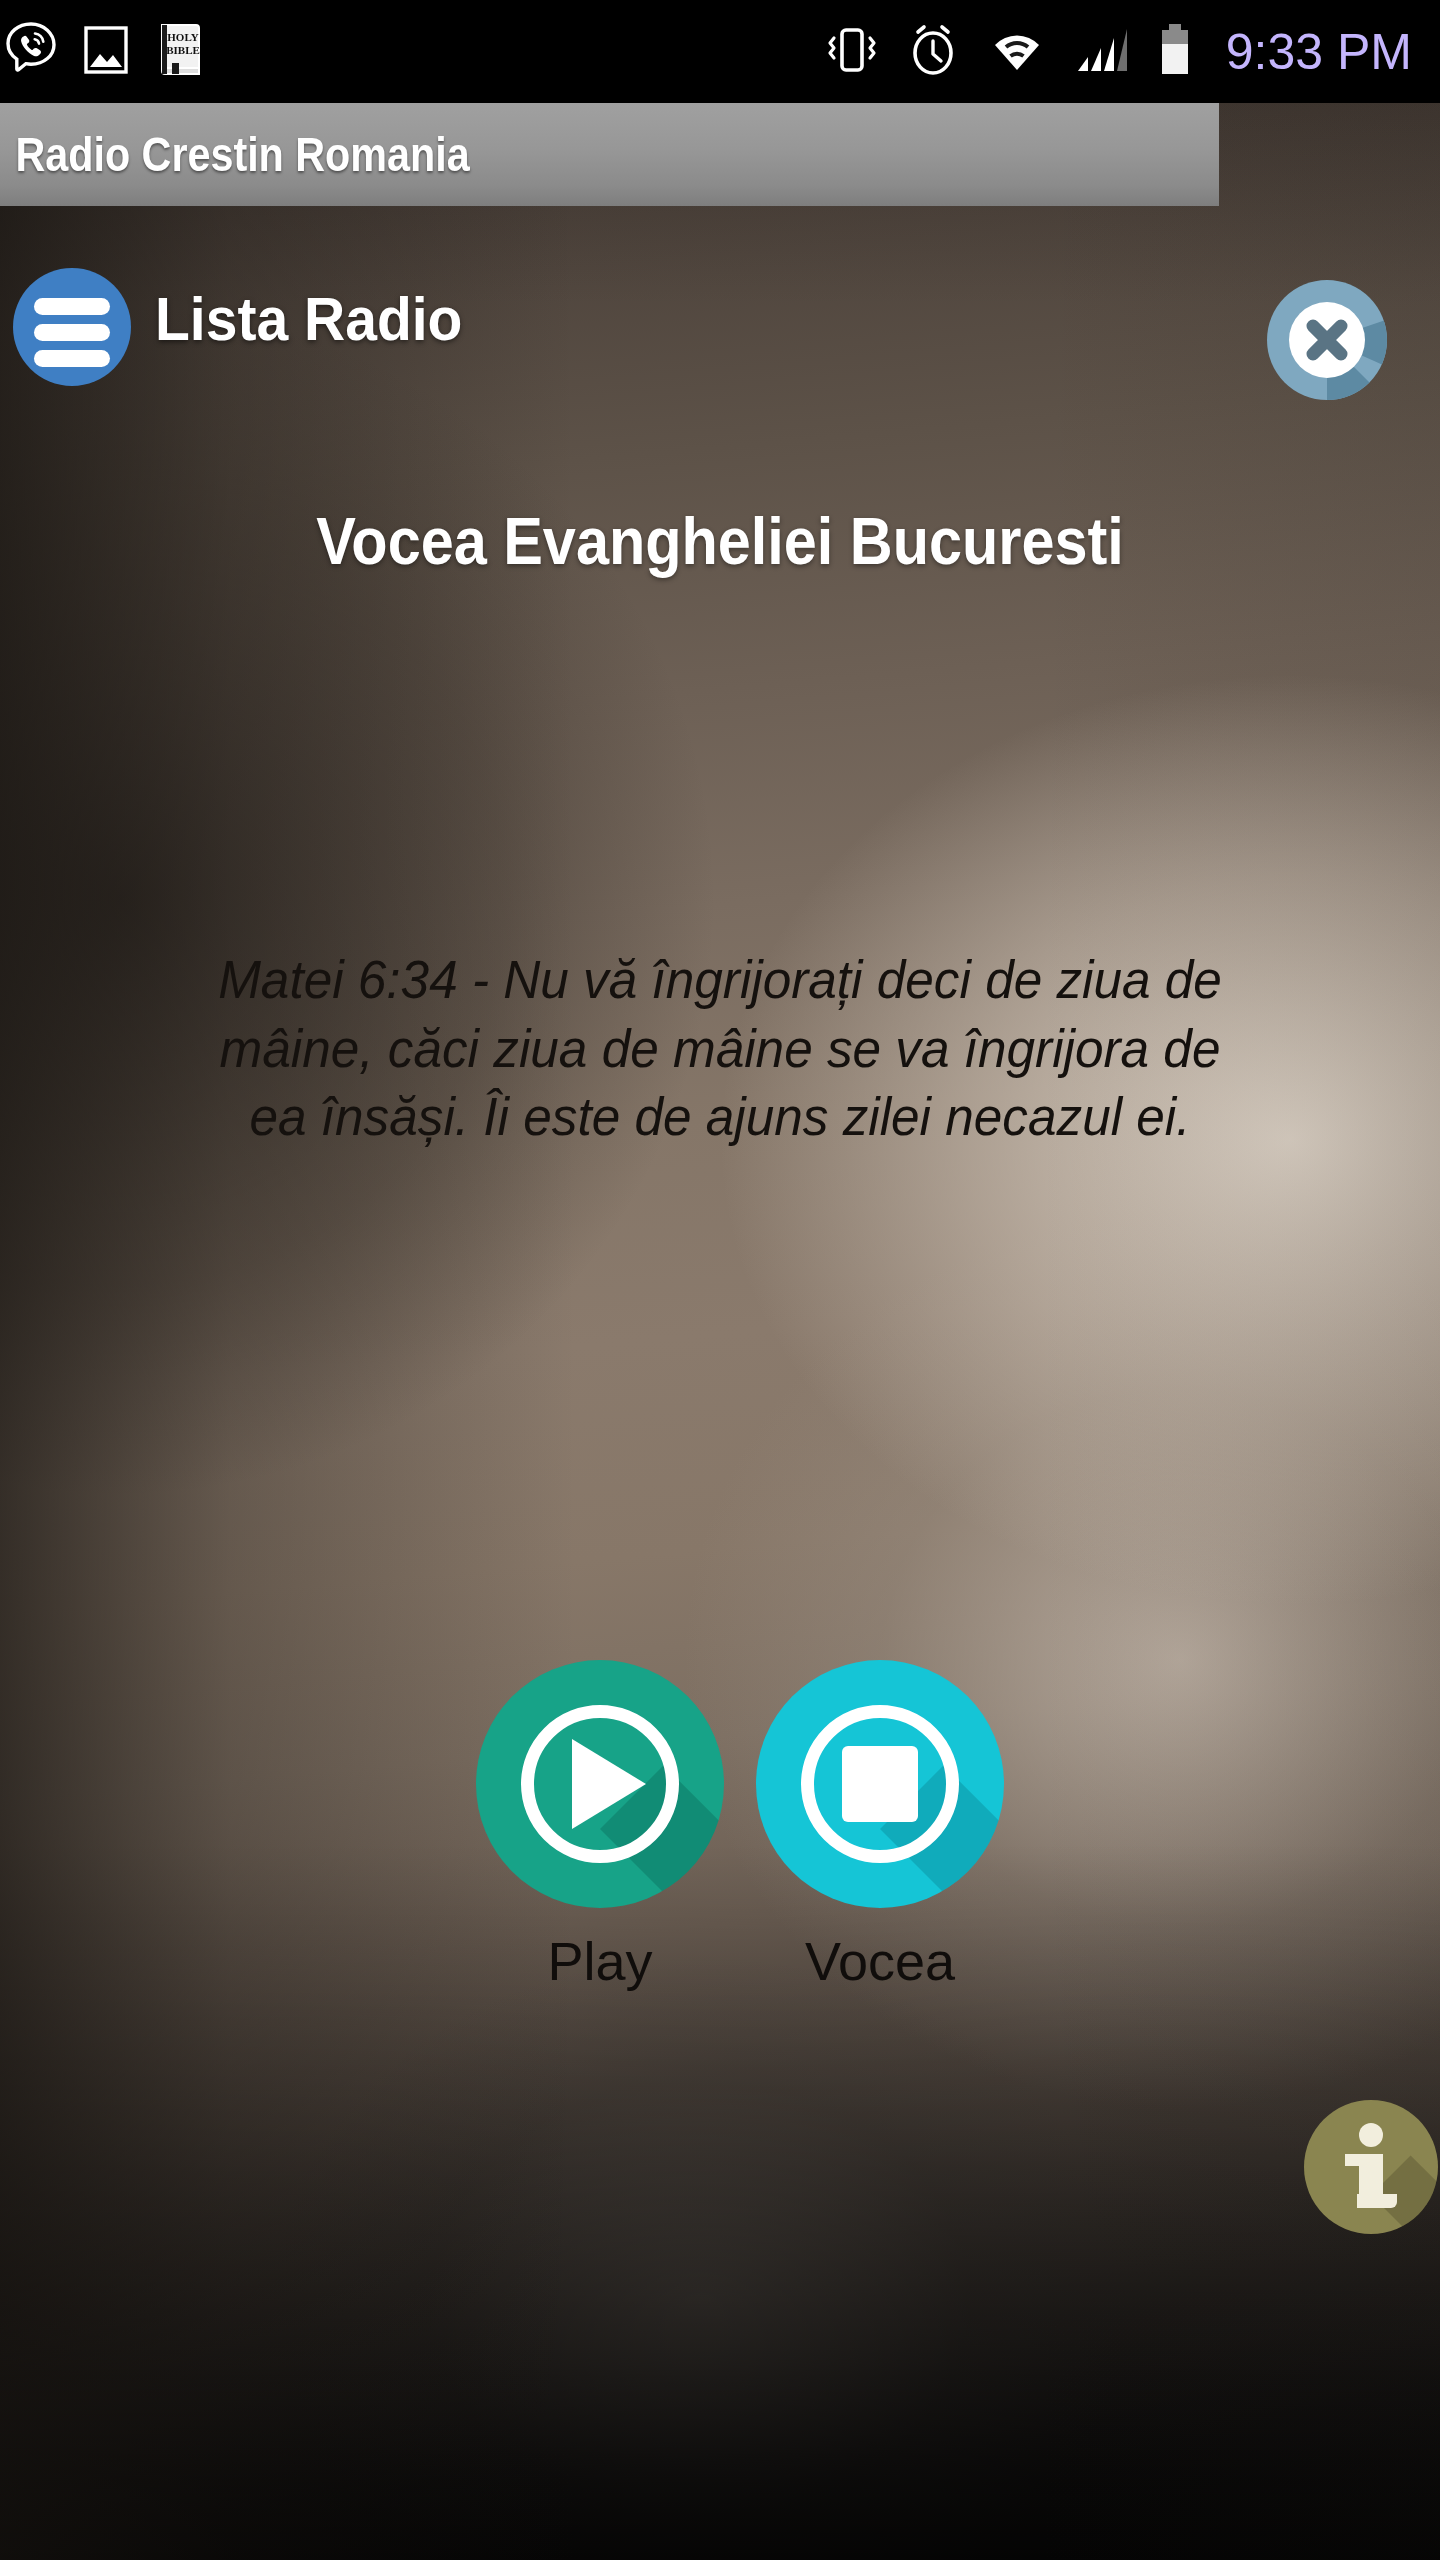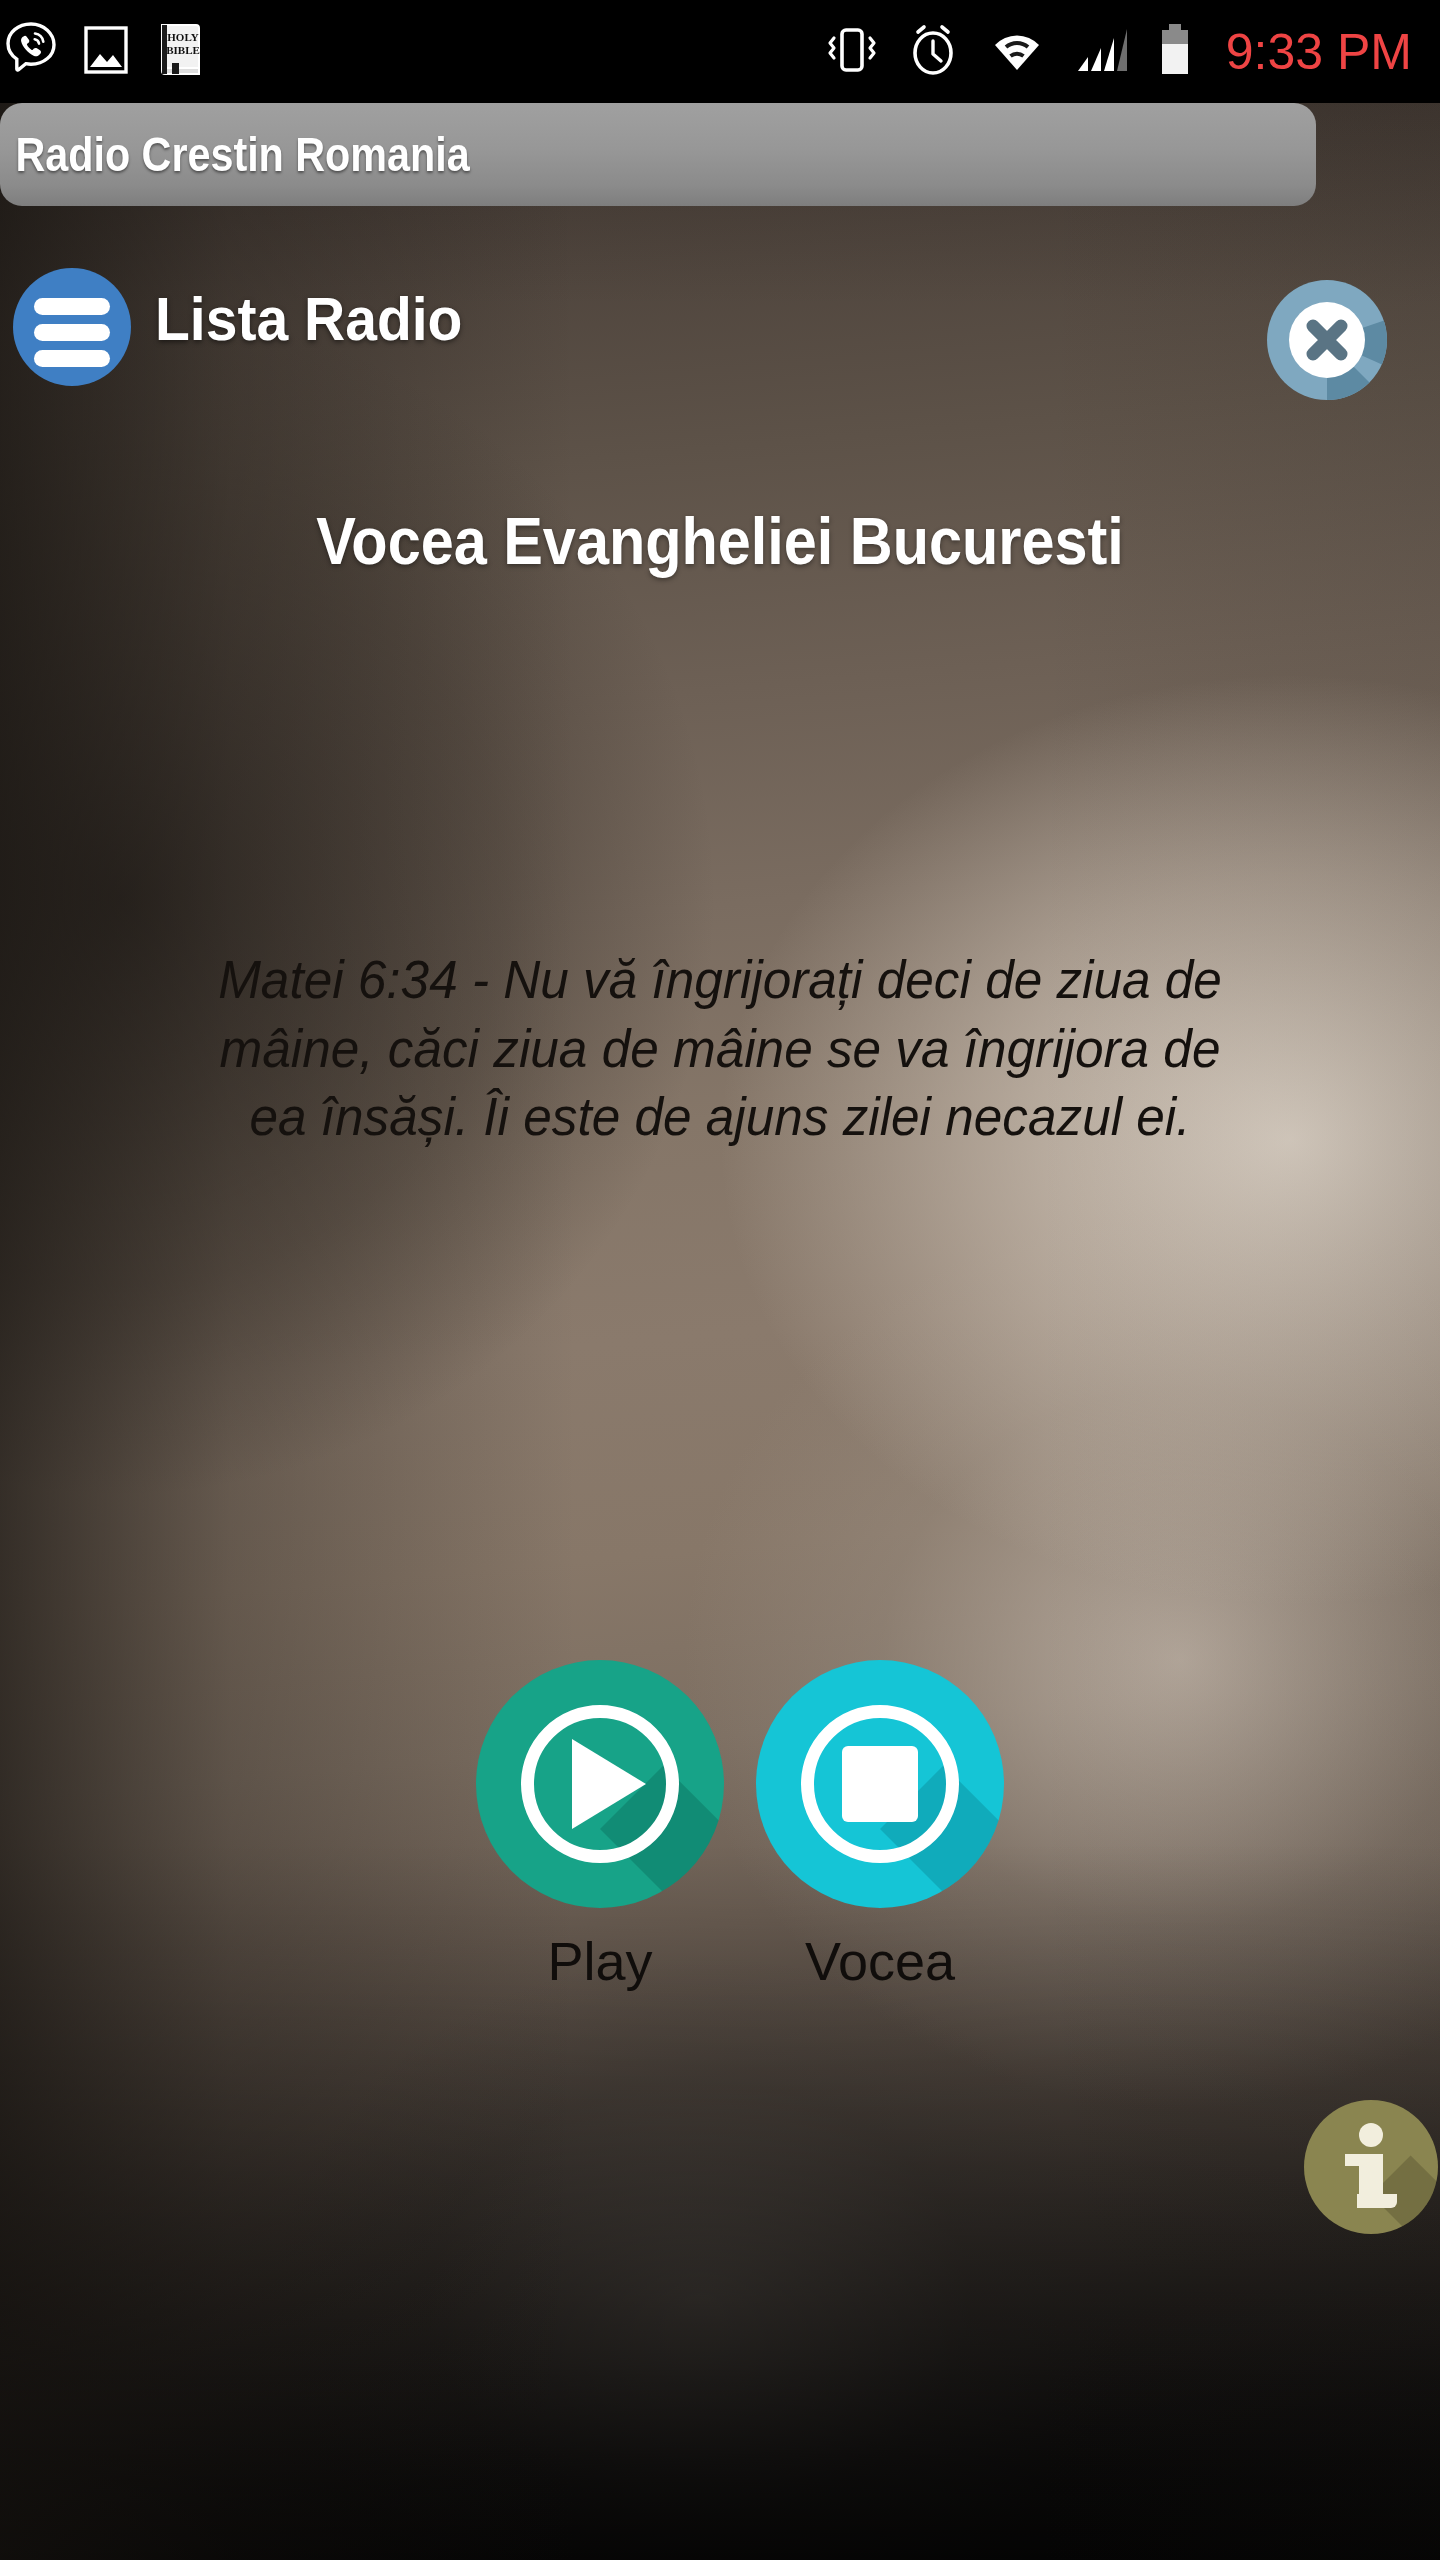--- a/index.html
+++ b/index.html
@@ -76,39 +76,38 @@
   }
   .sb-right {
     margin-left: auto;
     display: flex;
     align-items: center;
     gap: 26px;
     padding-right: 28px;
   }
   .sb-icon { display: block; }
   #status-clock {
-    color: #ef4444;
+    color: #c4b5fd;
     font-size: 50px;
     font-weight: 400;
     letter-spacing: 0px;
     margin-left: 8px;
     white-space: nowrap;
   }
 
   
   #app-title-bar {
     position: absolute;
     left: 0; top: 103px;
-    width: 1316px;
+    width: 1219px;
     height: 103px;
     background: linear-gradient(180deg, #a0a0a0 0%, #979797 45%, #8b8b8b 80%, #7e7e7e 100%);
     display: flex;
     align-items: center;
     z-index: 35;
-    border-radius: 22px;
   }
   #app-title-text {
     padding-left: 18px;
     color: #ffffff;
     font-size: 48px;
     font-weight: bold;
     font-stretch: condensed;
     transform: scaleX(0.86);
     transform-origin: left center;
     text-shadow: 0 2px 3px rgba(0,0,0,0.45);

